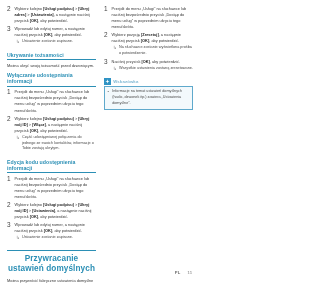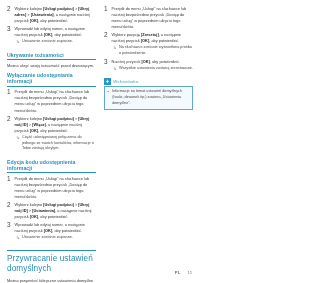--- a/index.html
+++ b/index.html
@@ -29,26 +29,27 @@
     font-weight: bold;
     letter-spacing: 0.05px;
     padding-bottom: 1.2px;
     border-bottom: 0.7px solid #2b8fb5;
     margin-bottom: 2.6px;
     line-height: 1.18;
   }
   .chap-head {
     color: #2b8fb5;
     font-size: 8.2px;
-    font-weight: normal;
+    font-weight: bold;
     letter-spacing: 0.1px;
     padding-top: 2.5px;
     border-top: 0.9px solid #2b8fb5;
     line-height: 1.26;
     margin-bottom: 3.5px;
+    text-align: center;
   }
 
   
   .para {
     font-size: 3.9px;
     color: #3a3a3a;
     line-height: 1.62;
     margin-bottom: 3.4px;
   }
 

